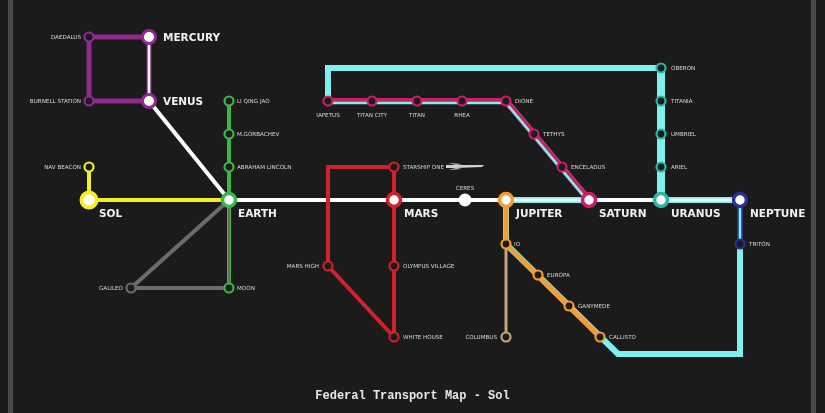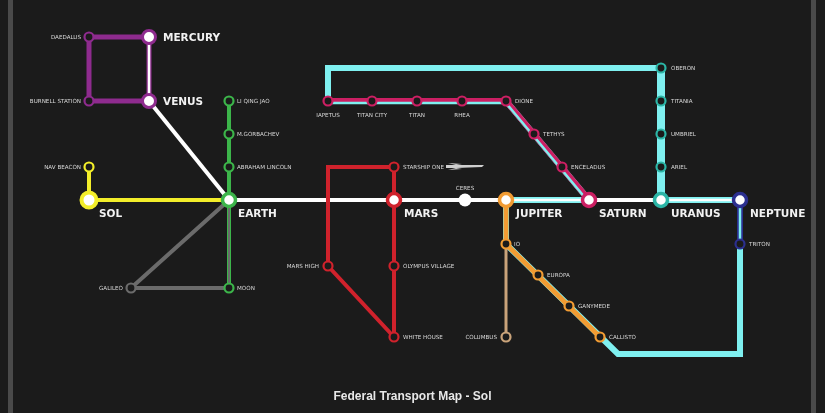--- a/index.html
+++ b/index.html
@@ -9,21 +9,21 @@
     font-family: "DejaVu Sans", sans-serif;
     position: relative;
   }
   .frame-bar {
     position: absolute; top: 0; bottom: 0; width: 5px; background: #4a4a4a;
   }
   svg#map { position: absolute; left: 0; top: 0; }
   .title {
     position: absolute; left: 0; right: 0; top: 389px;
     text-align: center; color: #e8e8e8;
-    font-family: Liberation Sans, sans-serif; font-weight: bold; font-size: 12px;
+    font-family: Liberation Mono, monospace; font-weight: bold; font-size: 12px;
   }
   .lbl-major { font-family: "DejaVu Sans", sans-serif; font-weight: bold; font-size: 10.5px; fill: #f2f2f2; }
   .lbl-minor { font-family: "DejaVu Sans", sans-serif; font-size: 5.6px; fill: #d8d8d8; }
 </style>
 </head>
 <body>
 
 <div class="frame-bar" style="left:8px;"></div>
 <div class="frame-bar" style="left:811px;"></div>
 

